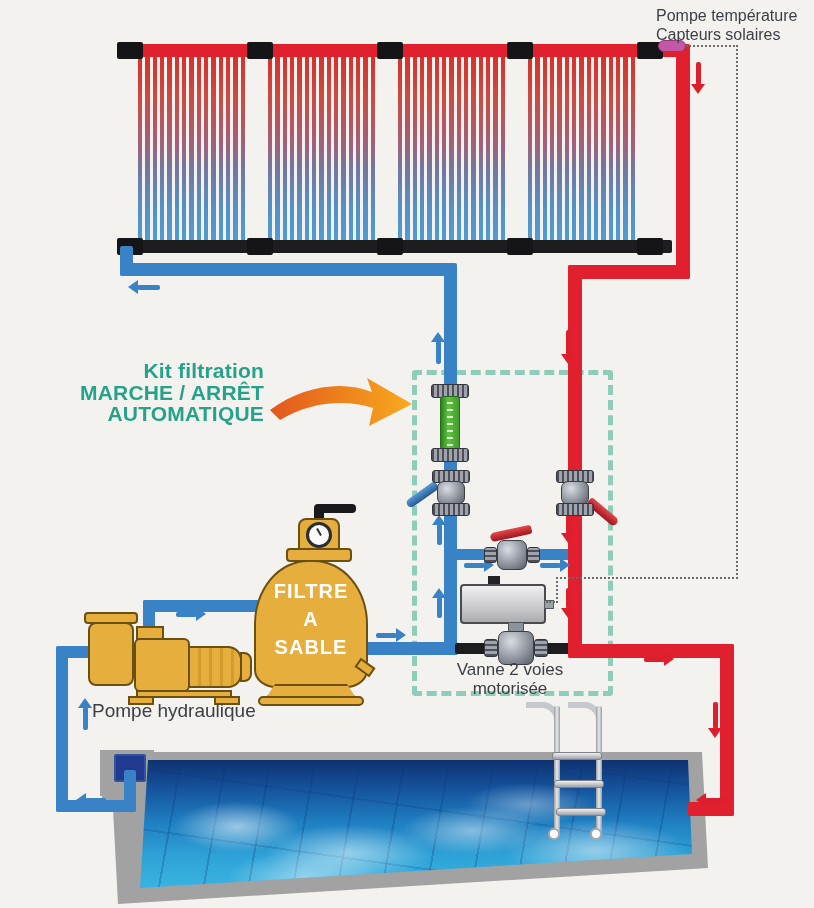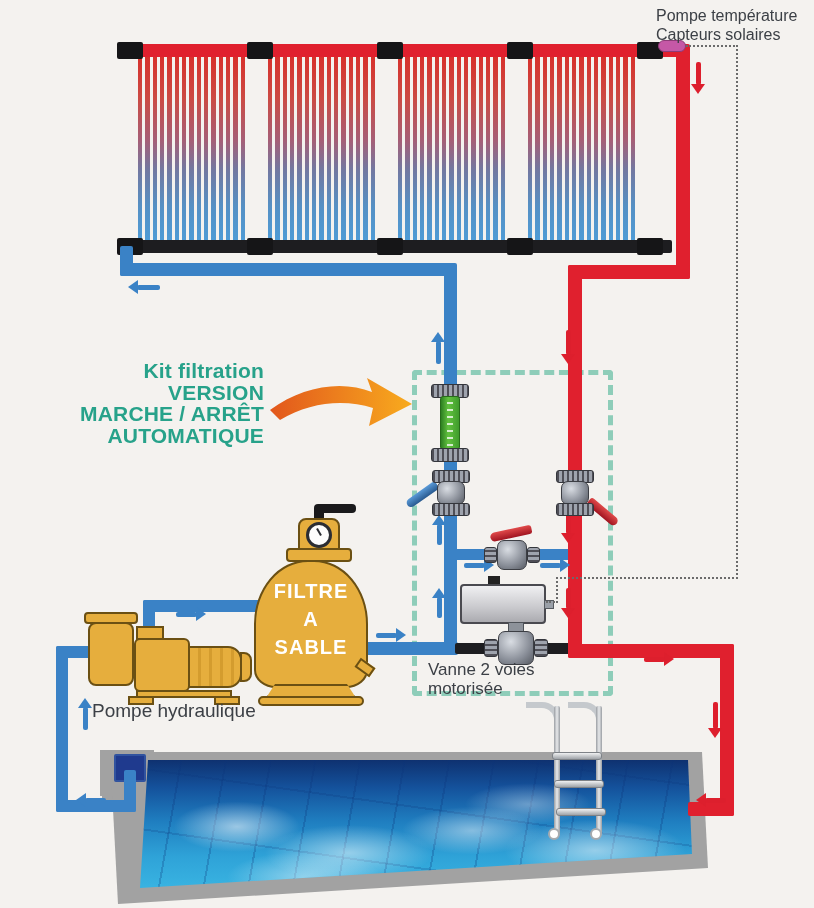--- a/index.html
+++ b/index.html
@@ -239,25 +239,24 @@
     <path d="M4,38 C36,14 76,8 106,20 L101,6 L146,32 L103,54 L107,36 C78,27 44,30 14,48 Z" fill="url(#og)"></path>
   </svg>
 
   <div class="lbl" style="left:656px;top:6px;width:158px;font-size:16px;line-height:19px">
     <div>Pompe température</div>
     <div>Capteurs solaires</div>
   </div>
 
   <div class="abs kit-text" style="left:64px;top:360px;width:200px">
     <div>Kit filtration</div>
-    <div>VERSION</div>
     <div>MARCHE / ARRÊT</div>
     <div>AUTOMATIQUE</div>
   </div>
 
-  <div class="lbl" style="left:428px;top:660px;width:164px;font-size:17px;line-height:19px;text-align:left">
+  <div class="lbl" style="left:428px;top:660px;width:164px;font-size:17px;line-height:19px;text-align:center">
     <div>Vanne 2 voies</div>
     <div>motorisée</div>
   </div>
 
   <div class="lbl" style="left:92px;top:700px;font-size:19px">Pompe hydraulique</div>
 
 </div>
 
 </body></html>

